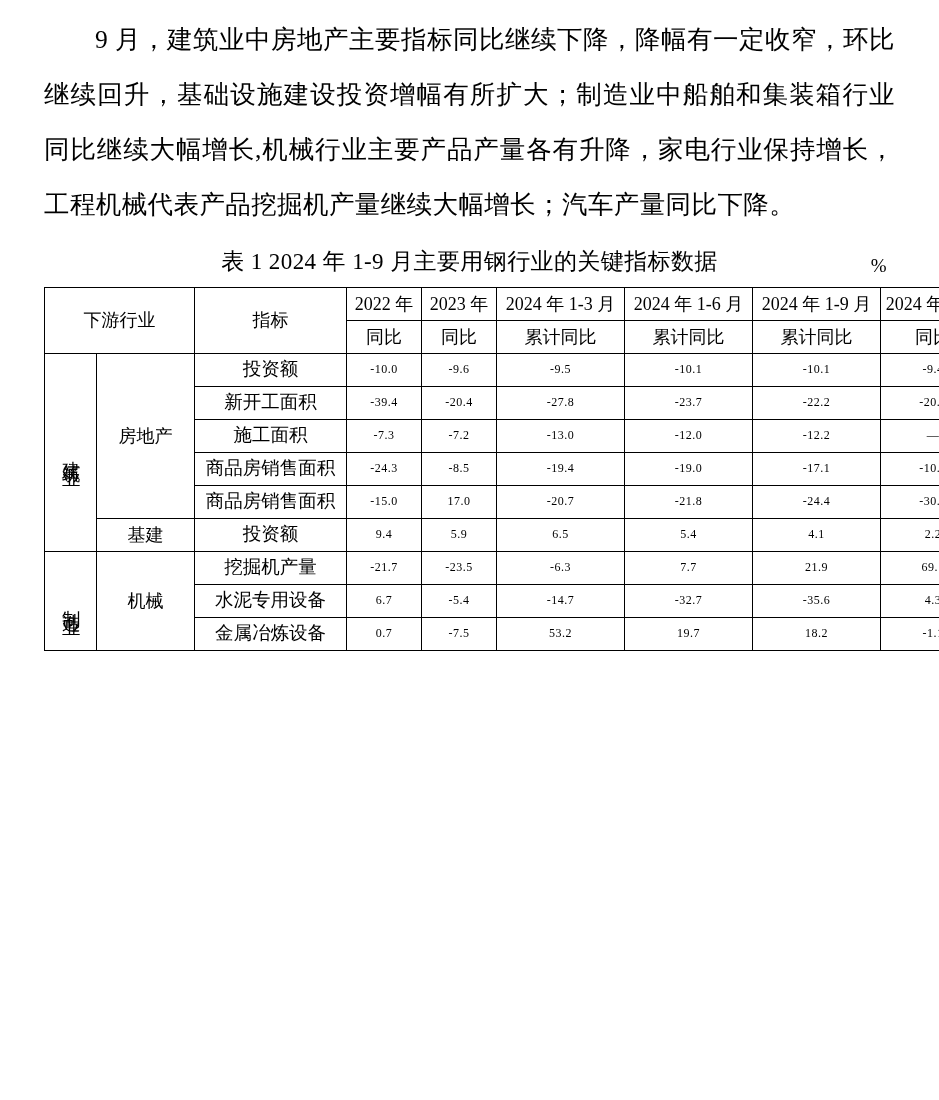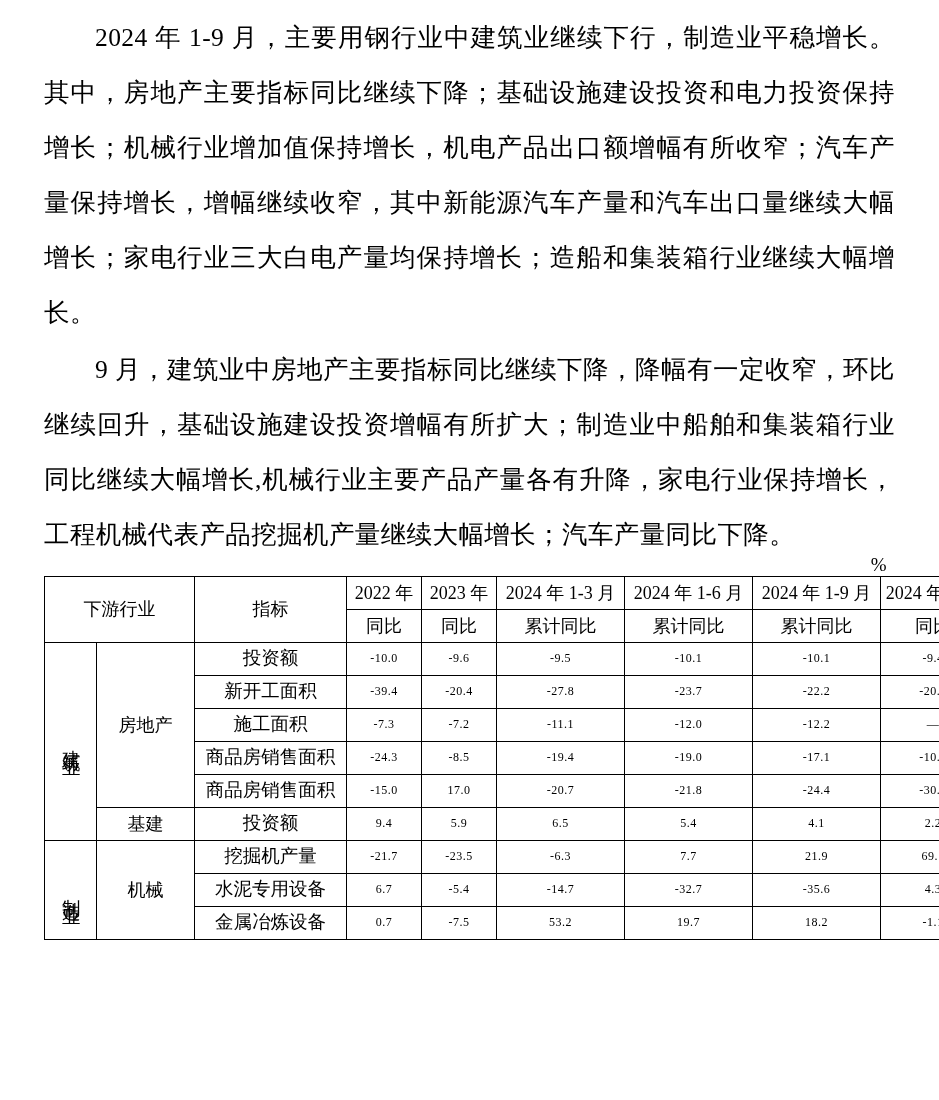--- a/index.html
+++ b/index.html
@@ -87,24 +87,24 @@
   .colF { width: 128px; }
   .colG { width: 128px; }
   .colH { width: 128px; }
   .colI { width: 105px; }
 </style>
 </head>
 <body>
 
 <div class="page">
 
-  <p class="para">2024 年 1-9 月，主要用钢行业中建筑业继续下行，制造业平稳增长。其中，房地产主要指标同比继续下降；基础设施建设投资和电力投资保持增长；机械行业增加值保持增长，机电产品出口额增幅有所收窄；汽车产量保持增长，增幅继续收窄，其中新能源汽车产量和汽车出口量继续大幅增长；家电行业三大白电产量均保持增长；造船和集装箱行业继续大幅增长。</p>
   <p class="para para2">9 月，建筑业中房地产主要指标同比继续下降，降幅有一定收窄，环比继续回升，基础设施建设投资增幅有所扩大；制造业中船舶和集装箱行业同比继续大幅增长,机械行业主要产品产量各有升降，家电行业保持增长，工程机械代表产品挖掘机产量继续大幅增长；汽车产量同比下降。</p>
 
   <div class="table-caption">
+    <span>表 1  2024 年 1-9 月主要用钢行业的关键指标数据</span>
     <span class="unit-mark">%</span>
   </div>
 
   <table class="data">
     <colgroup>
       <col class="colA">
         <col class="colB">
         <col class="colC">
         <col class="colD">
         <col class="colE">
@@ -150,21 +150,21 @@
         <td class="num">-20.4</td>
         <td class="num">-27.8</td>
         <td class="num">-23.7</td>
         <td class="num">-22.2</td>
         <td class="num">-20.0</td>
       </tr>
       <tr>
         <td class="ind">施工面积</td>
         <td class="num">-7.3</td>
         <td class="num">-7.2</td>
-        <td class="num">-11.1</td>
+        <td class="num">-13.0</td>
         <td class="num">-12.0</td>
         <td class="num">-12.2</td>
         <td class="num">—</td>
       </tr>
       <tr>
         <td class="ind">商品房销售面积</td>
         <td class="num">-24.3</td>
         <td class="num">-8.5</td>
         <td class="num">-19.4</td>
         <td class="num">-19.0</td>

